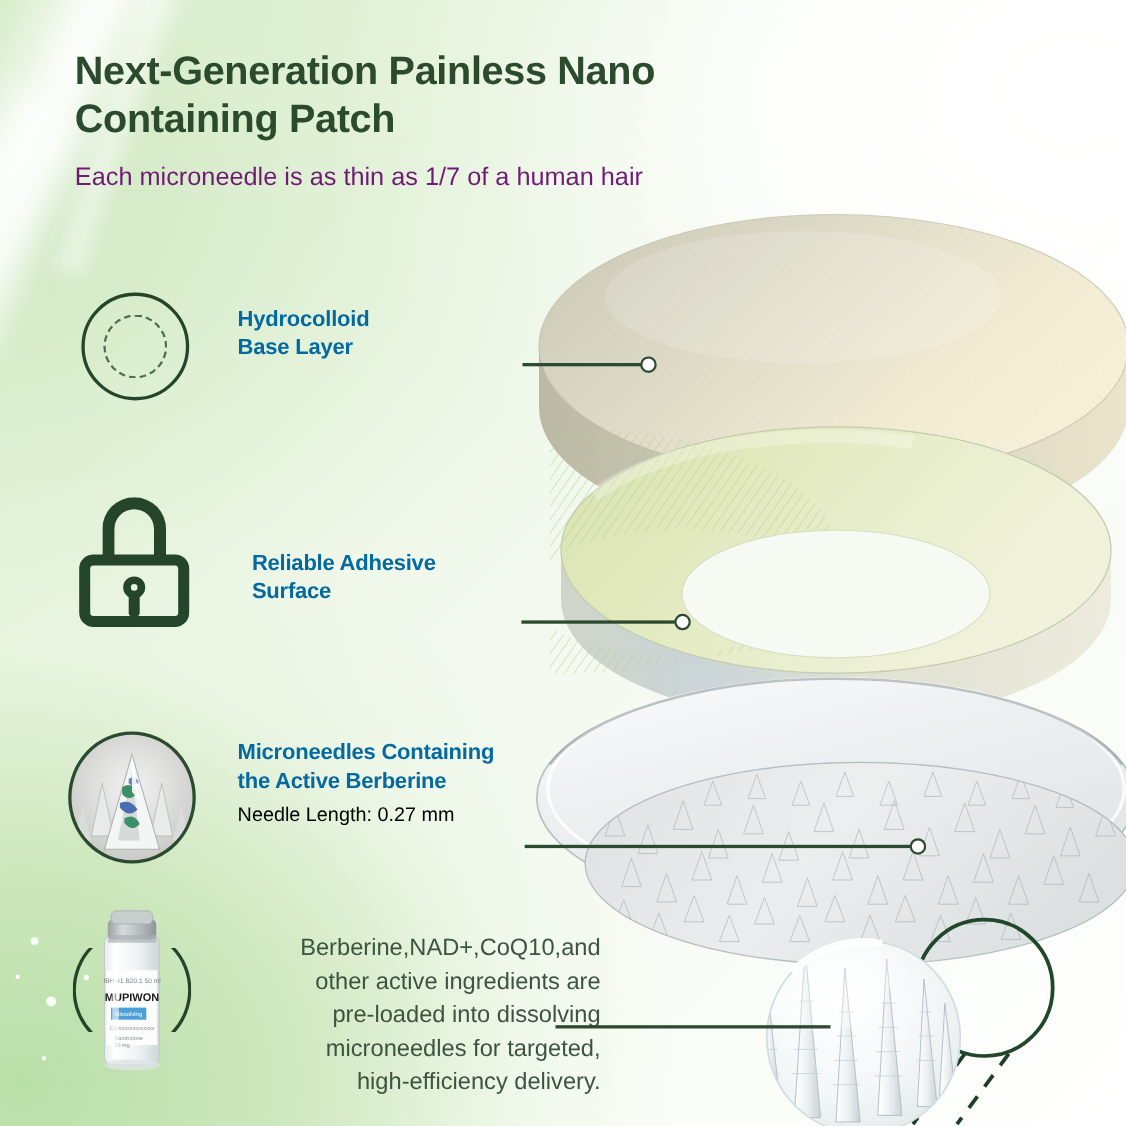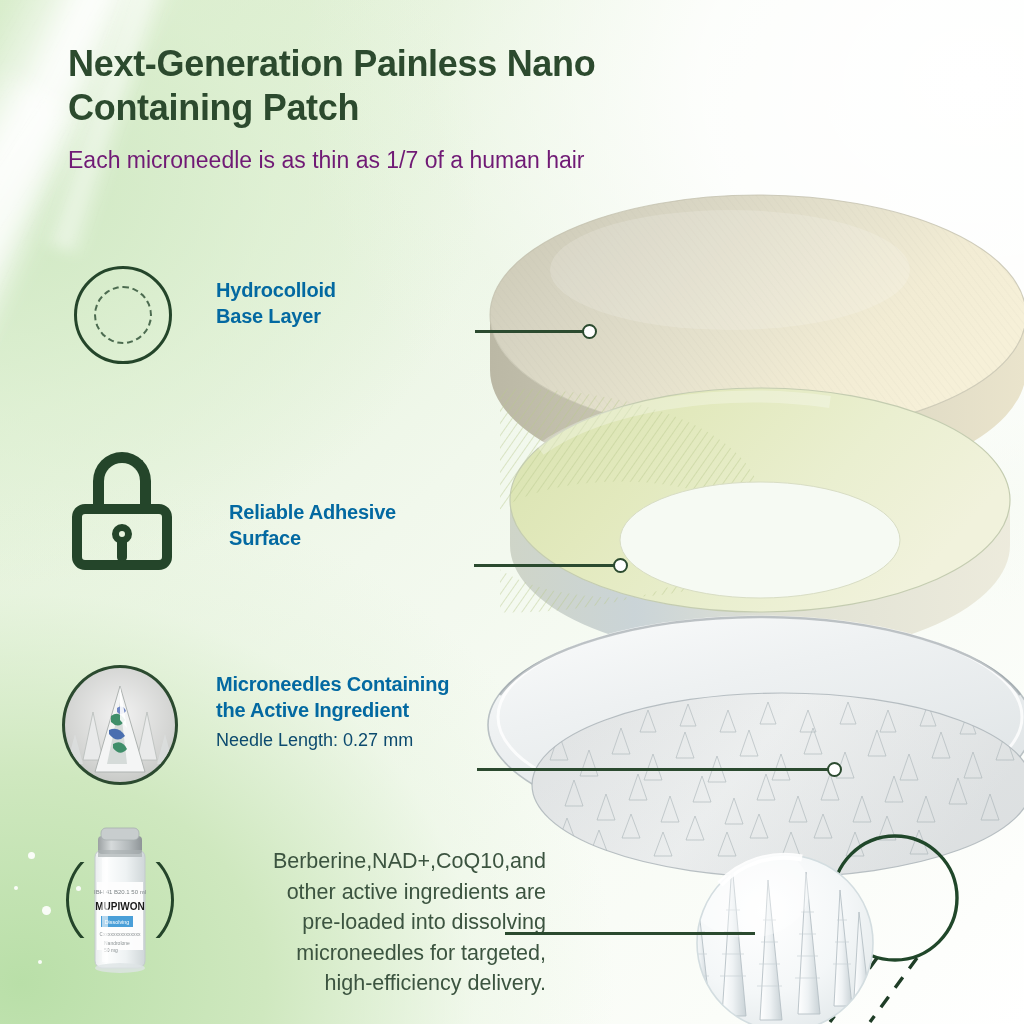--- a/index.html
+++ b/index.html
@@ -41,21 +41,21 @@
   #subtitle{
     position:absolute; left:68px; top:146px; width:720px;
     font-size:23px; color:#701a75; line-height:1.3;
   }
 
   
   .feature{ position:absolute; }
   .ico{ position:absolute;text-decoration:underline; }
   .ftext{ position:absolute; }
   .fh{ font-size:20px; font-weight:bold; color:#0369a1; line-height:1.28; white-space:pre-line; letter-spacing:-0.2px;}
-  .fsub{ font-size:18px; color:#0c4a6e; margin-top:7px; }
+  .fsub{ font-size:18px; color:#000000; margin-top:7px; }
   .fbody{ font-size:21.5px; color:#3c5440; line-height:1.42; white-space:pre-line; }
 
   
   .circ-outer{ width:98px; height:98px; border:3px solid #24452a; border-radius:50%;
                display:flex; align-items:center; justify-content:center; }
   .circ-inner{ width:58px; height:58px; border:2.5px dashed #4c6b50; border-radius:50%; }
 
   
   .lock{ position:relative; width:104px; height:118px; }
   .lock .shackle{ position:absolute; left:23px; top:0; width:58px; height:62px;
@@ -306,21 +306,21 @@
         <path d="M 48 76 q 9 -5 14 5 q -7 8 -14 -1 Z" fill="#3f8e6a"></path>
         <path d="M 52 40 q 6 -4 9 3 q -4 6 -9 1 Z" fill="#6f86c4"></path>
         <polygon points="55,18 62,60 55,52" fill="#ffffff" opacity="0.9"></polygon>
         <polygon points="2,96 10,66 18,96" fill="#dcdfde" opacity="0.8"></polygon>
         <polygon points="92,96 100,66 108,96" fill="#dcdfde" opacity="0.8"></polygon>
       </svg>
     </div>
   </div>
   <div class="ftext" style="left:216px; top:672px; width:440px;">
     <div class="fh">Microneedles Containing
-the Active Ingredient</div>
+the Active Berberine</div>
     <div class="fsub">Needle Length: 0.27 mm</div>
   </div>
 </div>
 <div class="lead" style="left:477px; top:768px; width:353px;"></div>
 <div class="dot" style="left:827px; top:762px;"></div>
 
 <div class="feature">
   <div class="ico" style="left:58px; top:838px;">
     <div class="vialwrap">
       <div class="ringbrk"></div>

